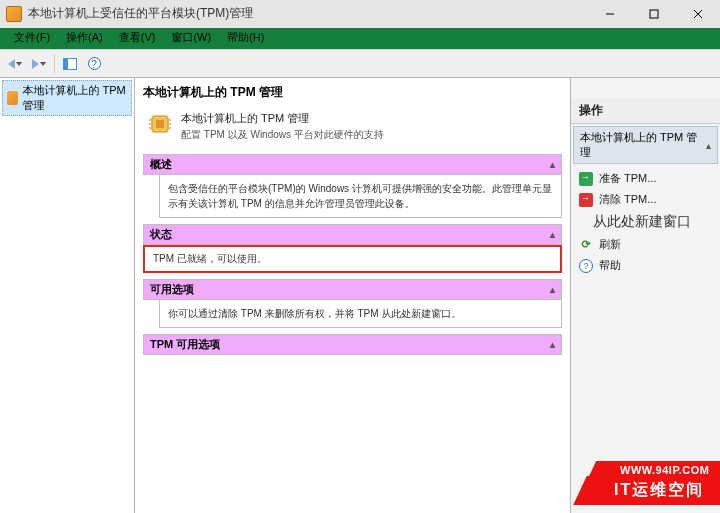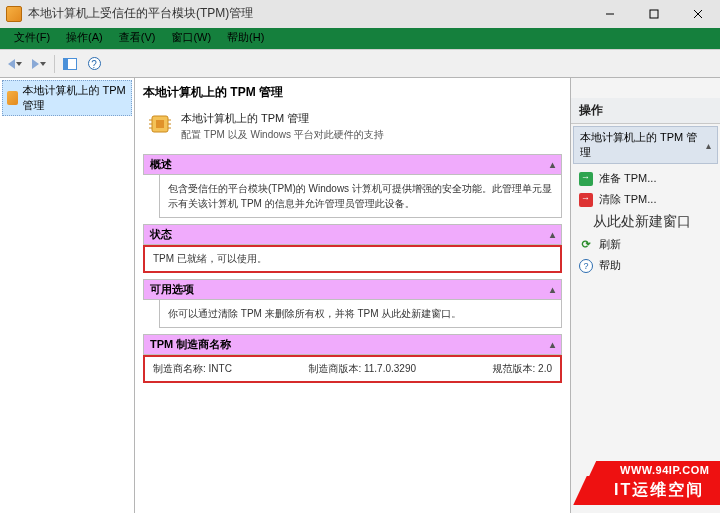--- a/index.html
+++ b/index.html
@@ -183,29 +183,22 @@
     <div class="section">
       <div class="sec-head">
         <span>可用选项</span>
         <span class="caret">▴</span>
       </div>
       <div class="sec-body">你可以通过清除 TPM 来删除所有权，并将 TPM 从此处新建窗口。</div>
     </div>
 
     <div class="section">
       <div class="sec-head">
-        <span>TPM 制造商名称</span>
-        <span class="caret">▴</span>
-      </div>
-      <div class="redbox">
-        <div class="redbox-row">
-          <span><span>制造商名称:</span> <span>INTC</span></span>
-          <span><span>制造商版本:</span> <span>11.7.0.3290</span></span>
-          <span><span>规范版本:</span> <span>2.0</span></span>
-        </div>
+        <span>TPM 可用选项</span>
+        <span class="caret">▴</span>
       </div>
     </div>
   </div>
 
   <div class="pane-right">
     <div class="rp-head">操作</div>
     <div class="rp-sub">
       <span>本地计算机上的 TPM 管理</span>
       <span class="caret">▴</span>
     </div>

